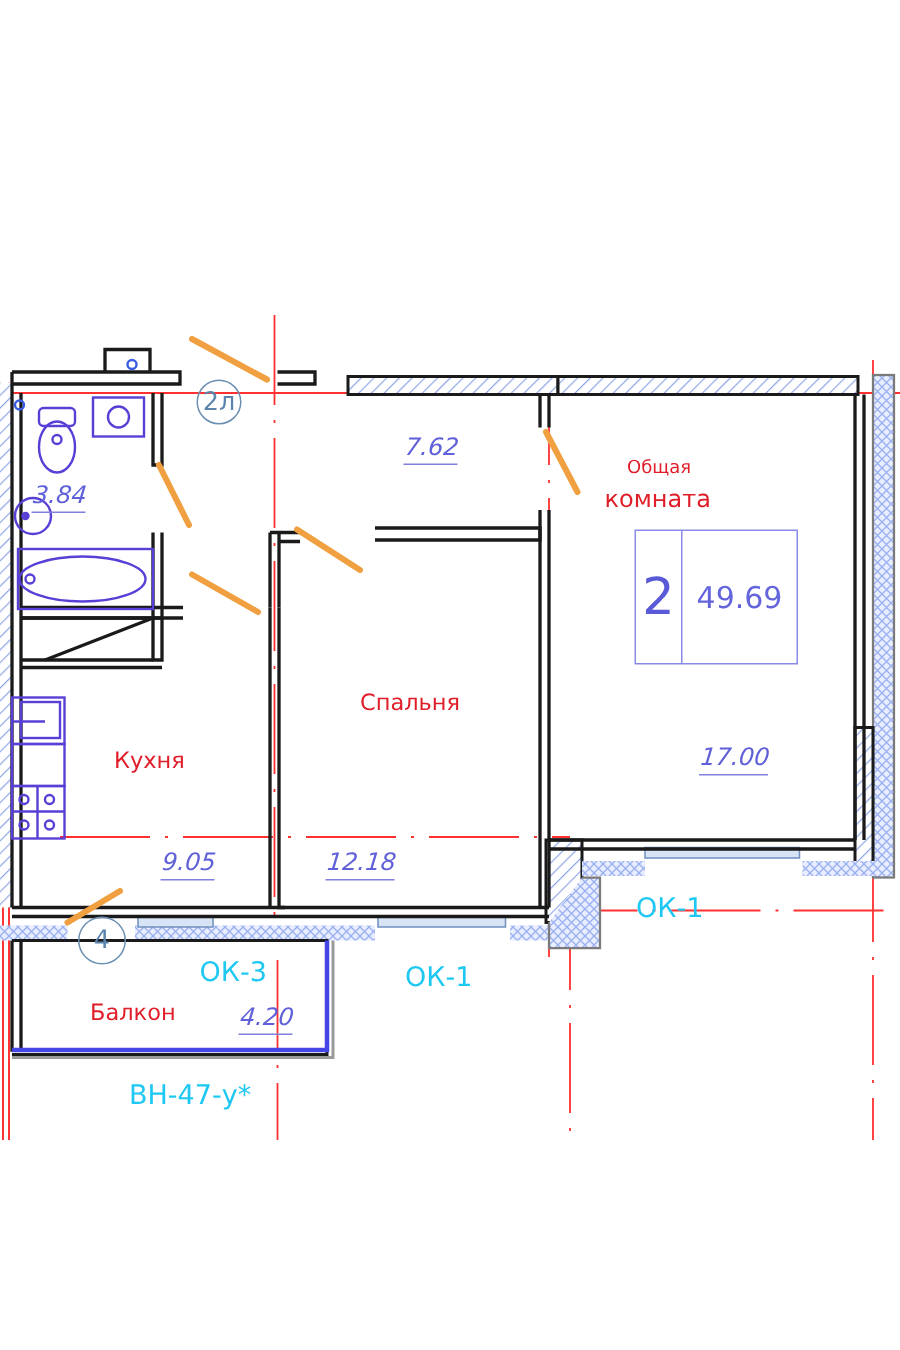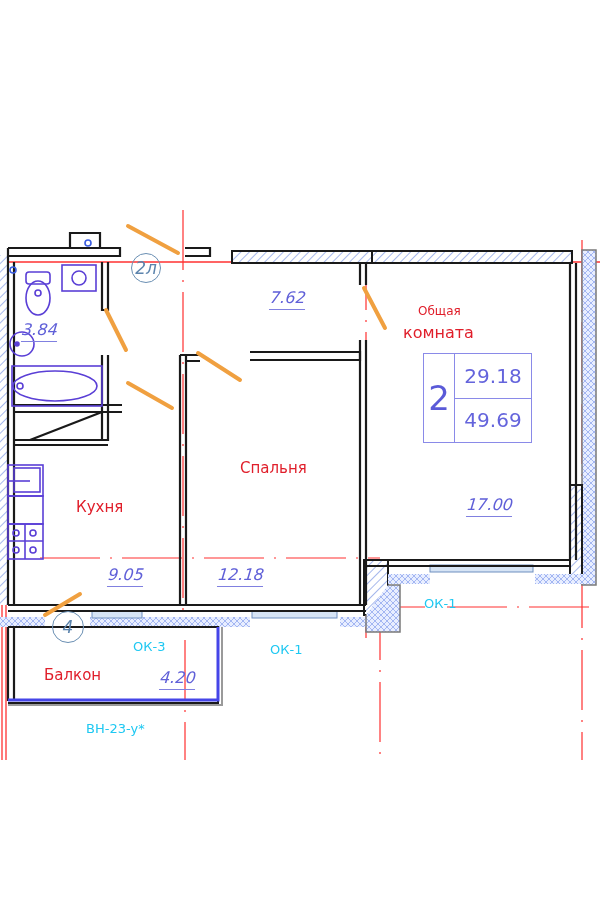--- a/index.html
+++ b/index.html
@@ -1,22 +1,22 @@
 <!DOCTYPE html>
 <html><head>
   <meta charset="utf-8">
   <style>
     html, body { margin: 0; padding: 0; background: #ffffff; }
     body { width: 600px; height: 900px; overflow: hidden; position: relative; font-family: "DejaVu Sans", sans-serif; }
     #plan { position: absolute; left: 0; top: 0; width: 600px; height: 900px; }
     .lbl { position: absolute; white-space: nowrap; line-height: 1; }
     .room-name { color: #e01e2a; font-size: 15px; text-align: center; }
     .area { color: #6060d8; font-size: 16px; font-style: italic; border-bottom: 1.5px solid #8080e0; padding-bottom: 3px; transform: skewX(-6deg); }
-    .win { color: #1ec8f2; font-size: 13px; }
-    .marker { position: absolute; border: 1.5px solid #6a8fb3; border-radius: 50%; color: #5c84ad; font-size: 17px; display: flex; align-items: center; justify-content: center; background: transparent; font-style: italic; }
+    .win { color: #1ec8f2; font-size: 18px; }
+    .marker { position: absolute; border: 1.5px solid #6a8fb3; border-radius: 50%; color: #5c84ad; font-size: 17px; display: flex; align-items: center; justify-content: center; background: transparent; }
     .summary { position: absolute; left: 423px; top: 353px; width: 107px; height: 88px; border: 1.5px solid #8a8ae8; display: flex; }
     .summary .rooms { width: 30px; border-right: 1.5px solid #8a8ae8; color: #5a5ad8; font-size: 34px; display: flex; align-items: center; justify-content: center; }
     .summary .vals { flex: 1; display: flex; flex-direction: column; }
     .summary .v { flex: 1; color: #6464dc; font-size: 20px; display: flex; align-items: center; justify-content: center; }
     .summary .v + .v { border-top: 1.5px solid #8a8ae8; }
   </style>
 </head>
 <body>
 
 <svg id="plan" viewBox="0 0 600 900" xmlns="http://www.w3.org/2000/svg">
@@ -139,32 +139,31 @@
 </svg>
 
 <div class="lbl area" style="left:22px; top:322px;">3.84</div>
 <div class="lbl area" style="left:270px; top:290px;">7.62</div>
 <div class="lbl room-name" style="left:418px; top:305px; font-size:12px;">Общая</div>
 <div class="lbl room-name" style="left:403px; top:325px; font-size:16px;">комната</div>
 
 <div class="summary">
   <div class="rooms">2</div>
   <div class="vals">
-    <div class="v">29.18</div>
     <div class="v">49.69</div>
   </div>
 </div>
 
 <div class="lbl room-name" style="left:240px; top:461px;">Спальня</div>
 <div class="lbl room-name" style="left:76px; top:500px;">Кухня</div>
 <div class="lbl area" style="left:467px; top:497px;">17.00</div>
 <div class="lbl area" style="left:108px; top:567px;">9.05</div>
 <div class="lbl area" style="left:218px; top:567px;">12.18</div>
 
 <div class="lbl win" style="left:424px; top:597px;">ОК-1</div>
 <div class="lbl win" style="left:93px; top:640px;margin-left:40px;">ОК-3</div>
 <div class="lbl win" style="left:270px; top:643px;">ОК-1</div>
-<div class="lbl room-name" style="left:44px; top:668px;">Балкон</div>
+<div class="lbl room-name" style="left:60px; top:668px;">Балкон</div>
 <div class="lbl area" style="left:160px; top:670px;">4.20</div>
-<div class="lbl win" style="left:86px; top:722px;">ВН-23-у*</div>
+<div class="lbl win" style="left:86px; top:722px;">ВН-47-у*</div>
 
 <div class="marker" style="left:131px; top:253px; width:28px; height:28px;">2л</div>
 <div class="marker" style="left:52px; top:611px; width:30px; height:30px;">4</div>
 
 </body></html>

